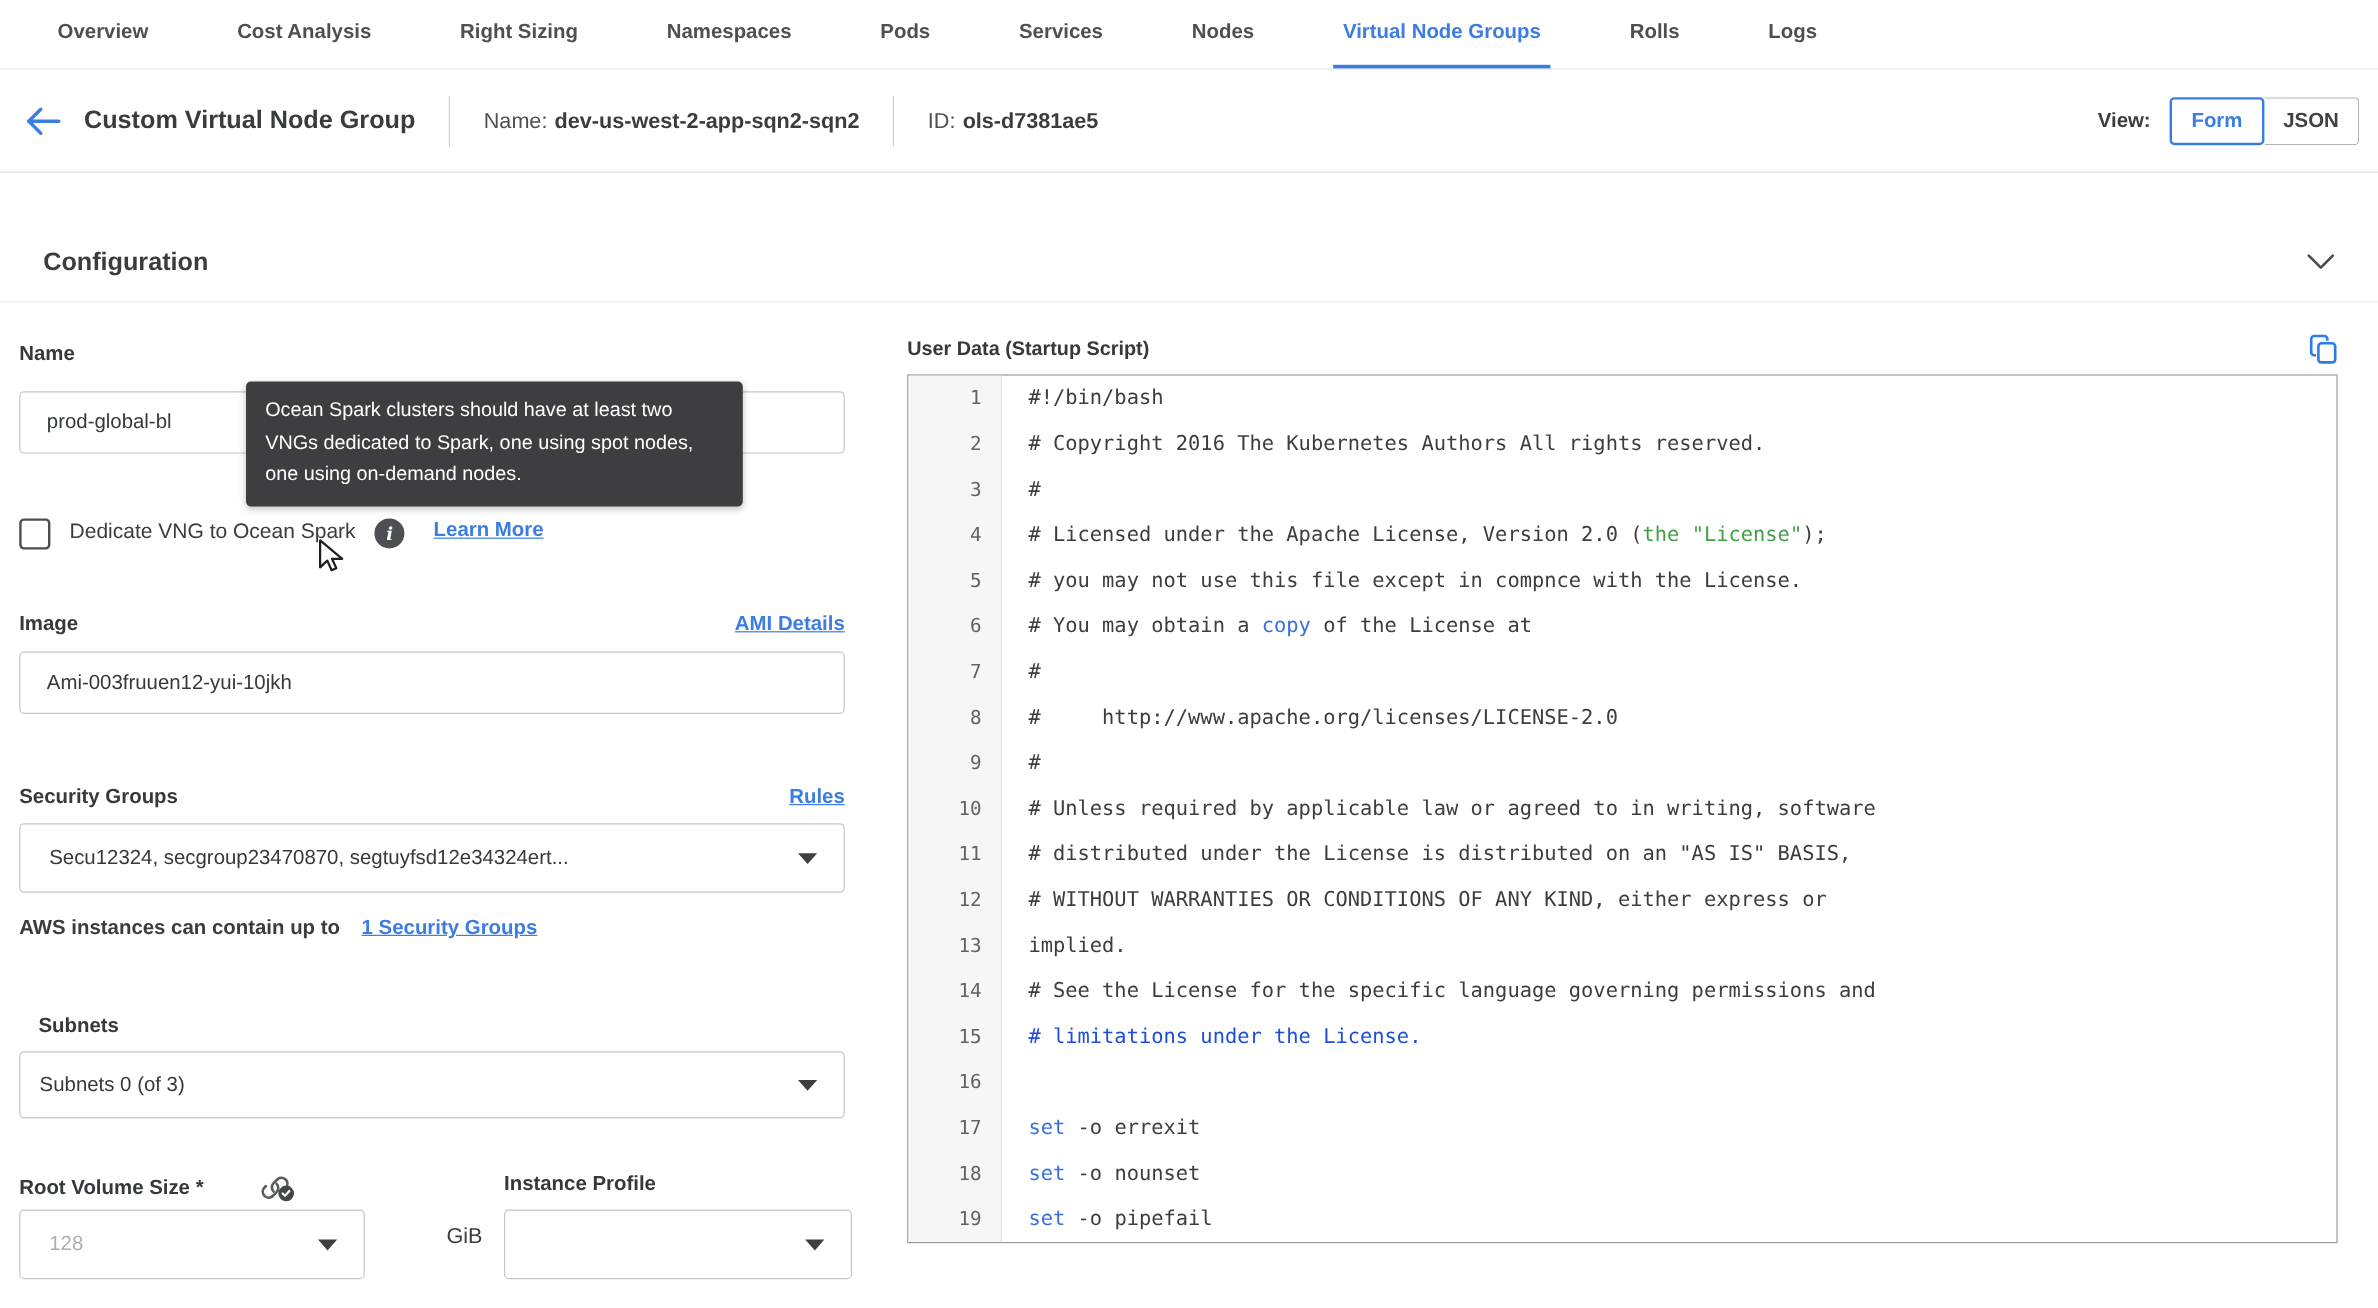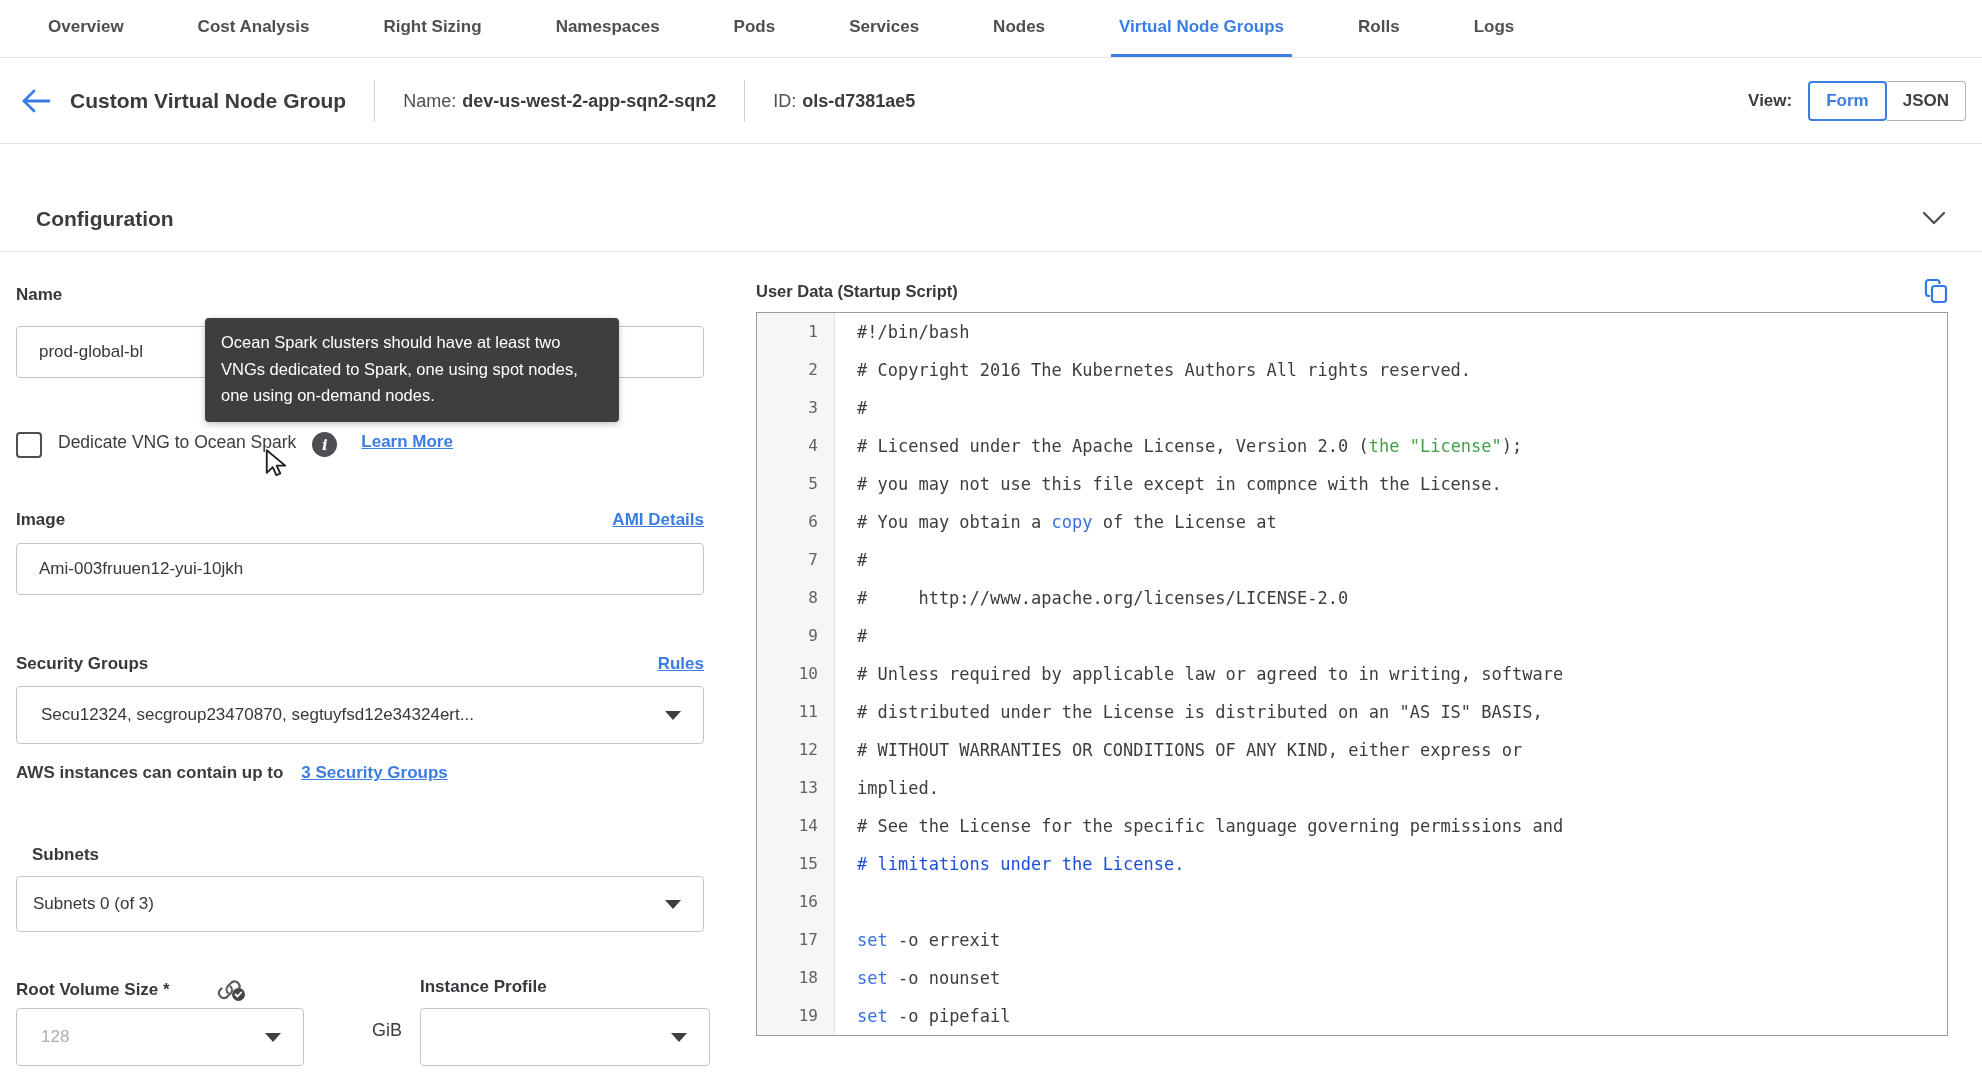--- a/index.html
+++ b/index.html
@@ -145,21 +145,21 @@
   <div class="label-row" style="top:384px;">
     <span class="f-label" style="position:static;">Security Groups</span>
     <span class="f-link">Rules</span>
   </div>
   <div class="f-select" style="top:416px; height:58px;">
     <span>Secu12324, secgroup23470870, segtuyfsd12e34324ert...</span>
     <span class="caret"></span>
   </div>
   <div class="helper-row">
     <span class="helper-text">AWS instances can contain up to</span>
-    <span class="f-link">3 Security Groups</span>
+    <span class="f-link">1 Security Groups</span>
   </div>
 
   <div class="f-label" style="top:575px; left:16px;">Subnets</div>
   <div class="f-select" style="top:606px; height:56px; padding-left:16px;">
     <span>Subnets 0 (of 3)</span>
     <span class="caret"></span>
   </div>
 
   <div class="f-label" style="top:707px; left:0; display:flex; align-items:center;gap:36px;">
     <span>Root Volume Size *</span>

